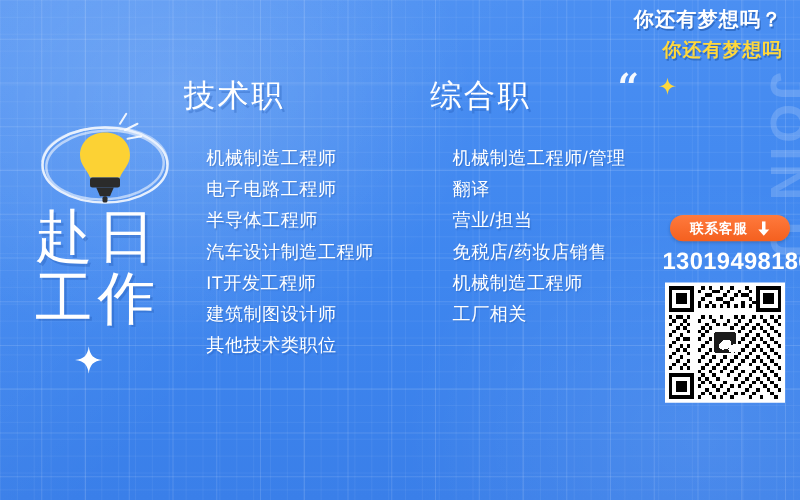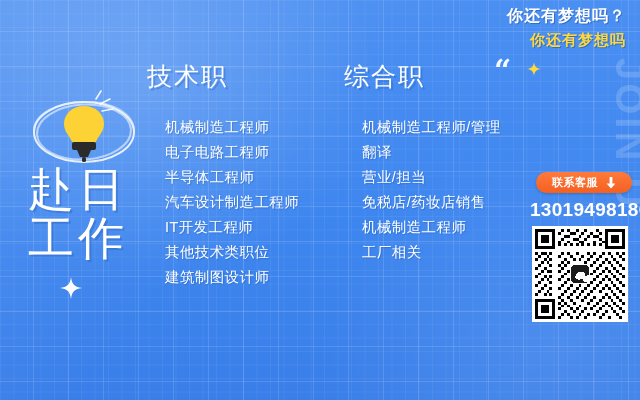--- a/index.html
+++ b/index.html
@@ -277,22 +277,22 @@
   </div>
 
   <div class="col" id="col-tech">
     <div class="col-title">技术职</div>
     <ul class="col-list">
       <li>机械制造工程师</li>
       <li>电子电路工程师</li>
       <li>半导体工程师</li>
       <li>汽车设计制造工程师</li>
       <li>IT开发工程师</li>
+      <li>建筑制图设计师</li>
       <li>其他技术类职位</li>
-      <li>建筑制图设计师</li>
     </ul>
   </div>
 
   <div class="col" id="col-general">
     <div class="col-title">综合职</div>
     <ul class="col-list">
       <li>机械制造工程师/管理</li>
       <li>翻译</li>
       <li>营业/担当</li>
       <li>免税店/药妆店销售</li>

